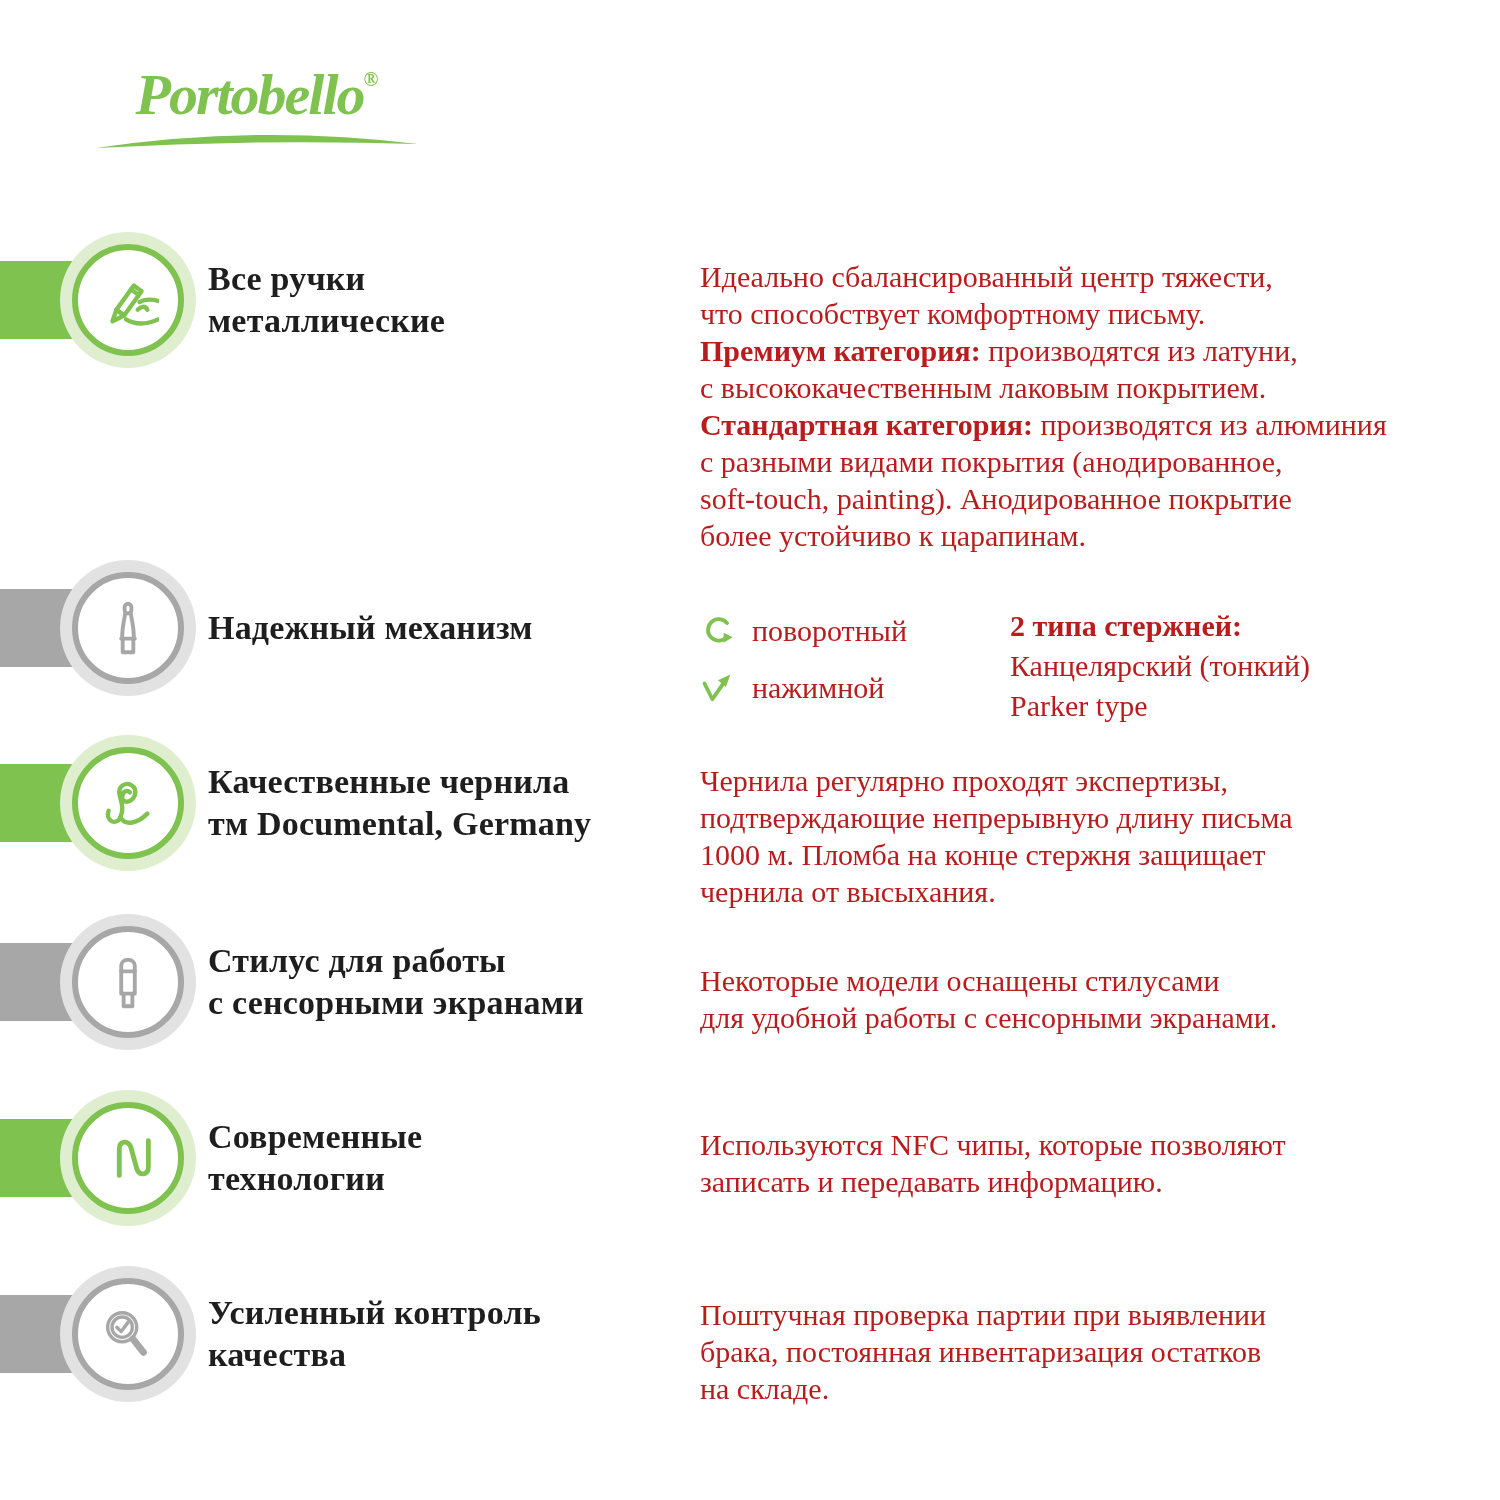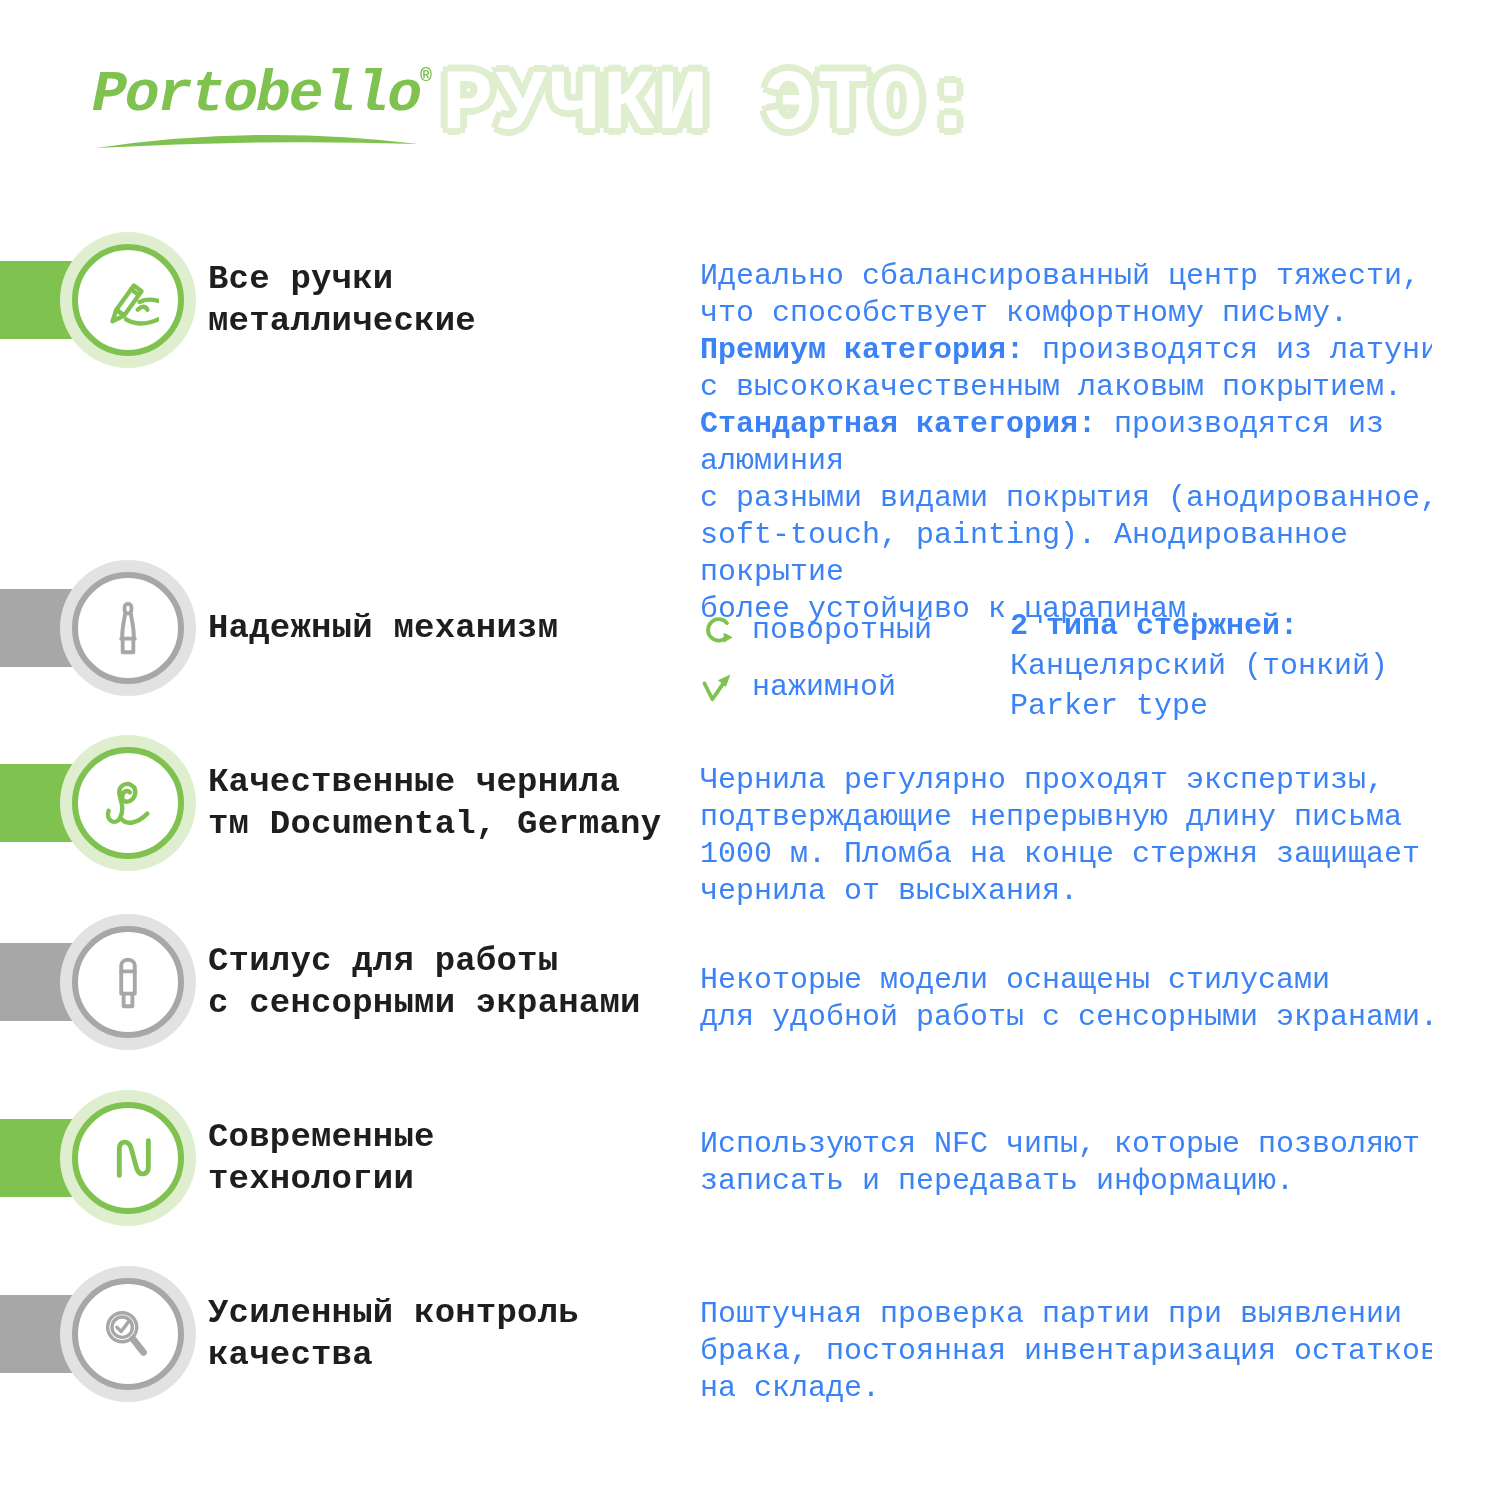--- a/index.html
+++ b/index.html
@@ -5,21 +5,21 @@
   :root{
     --green:#7fc24f;
     --green-pale:#dfeece;
     --gray:#a7a7a7;
     --gray-pale:#e2e2e2;
     --ink:#1e1e1e;
   }
   html,body{margin:0;padding:0;background:#fff;}
   .canvas{
     position:relative;width:1432px;height:1500px;background:#ffffff;overflow:hidden;
-    font-family:Liberation Mono, monospace;color:var(--ink);
+    font-family:Liberation Serif, serif;color:var(--ink);
   }
 
   
   .logo-wrap{position:absolute;left:92px;top:66px;width:330px;text-align:center;}
   .logo-text{
     font-size:58px;font-weight:700;font-style:italic;letter-spacing:-2px;
     color:var(--green);white-space:nowrap;line-height:1;
   }
   .logo-reg{font-size:20px;font-style:normal;vertical-align:28px;letter-spacing:0;}
   .logo-swoosh{display:block;margin:6px auto 0 auto;}
@@ -65,21 +65,21 @@
   .icon-circle svg{display:block;}
 
   .feature-title{
     position:absolute;left:208px;top:58px;margin:0;
     font-size:34px;line-height:42px;font-weight:700;color:var(--ink);letter-spacing:.2px;
   }
   .feature-row:nth-of-type(2) .feature-title{top:79px;}
 
   .feature-body{
     position:absolute;left:700px;top:58px;width:770px;
-    font-size:30px;line-height:37px;color:#3b82f6;
+    font-size:30px;line-height:37px;color:#b91c1c;
   }
   .feature-body b{font-weight:700;}
   .feature-row:nth-of-type(2) .feature-body{top:78px;}
   .feature-row:nth-of-type(3) .feature-body{top:59px;}
   .feature-row:nth-of-type(4) .feature-body{top:64px;margin-top:16px;}
   .feature-row:nth-of-type(5) .feature-body{top:68px;}
   .feature-row:nth-of-type(6) .feature-body{top:62px;}
 
   
   .mech-cols{display:flex;align-items:flex-end;}
@@ -94,21 +94,20 @@
 
 <div class="canvas">
 
   <div class="logo-wrap">
     <div class="logo-text"><span>Portobello</span><span class="logo-reg">®</span></div>
     <svg class="logo-swoosh" width="330" height="22" viewBox="0 0 330 22">
       <path d="M4 18 Q165 -6 326 14 Q165 9 4 18 Z" fill="#7fc24f"></path>
     </svg>
   </div>
 
-  <h1 class="page-title">РУЧКИ ЭТО:</h1>
 
   <section class="feature-row green">
     <div class="accent-bar"></div>
     <div class="icon-halo">
       <div class="icon-circle">
         <svg width="62" height="62" viewBox="0 0 64 64" fill="none" stroke="currentColor" stroke-width="4.5" stroke-linecap="round" stroke-linejoin="round">
           <path d="M20 42 L38 17 L46 23 L28 48 Z"></path>
           <path d="M35 21 L42 26"></path>
           <path d="M20 42 L28 48 L16 54 Z"></path>
           <path d="M44 34 C50 31 56 31 63 33"></path>

